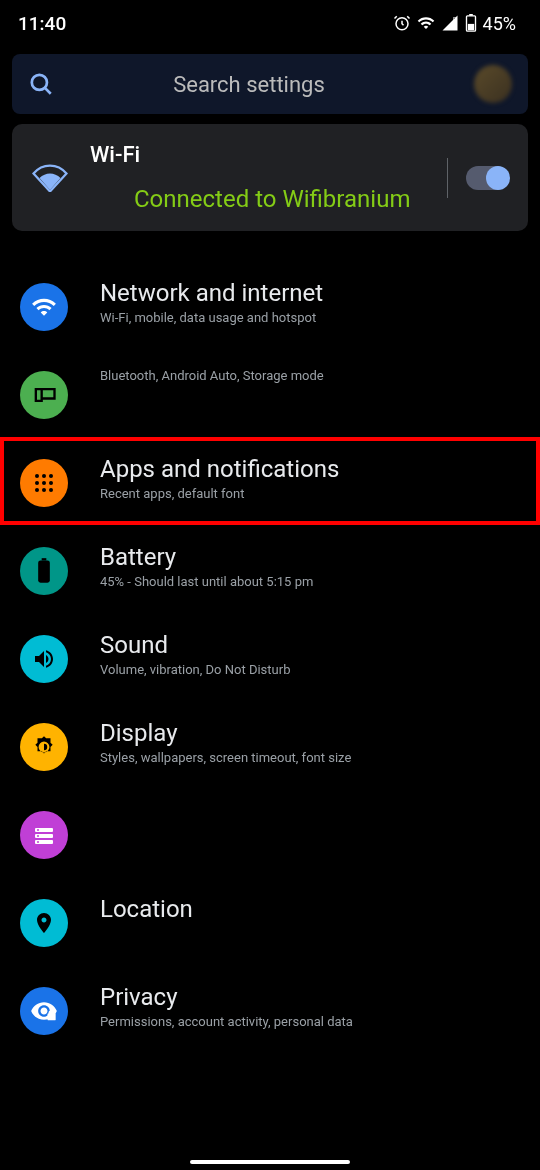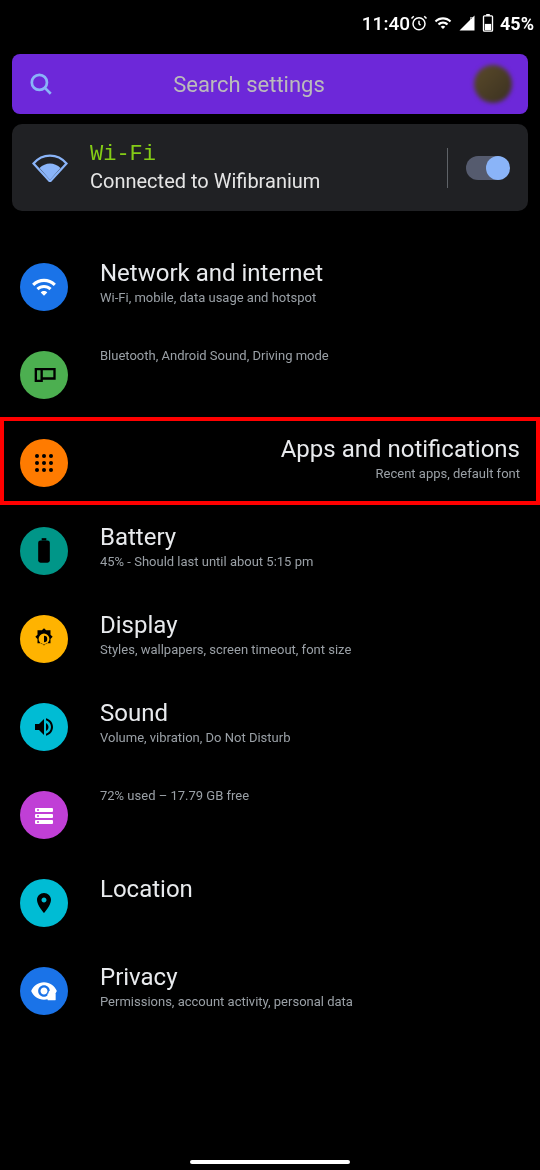--- a/index.html
+++ b/index.html
@@ -13,50 +13,50 @@
       width: 540px;
       height: 1170px;
       background: #000;
       color: #fff;
       overflow: hidden;
     }
     
     
     .status-bar {
       display: flex;
-      justify-content: flex-end;
-      align-items: center;
-      padding: 10px 6px 8px 18px;
+      justify-content: space-between;
+      align-items: center;
+      padding: 10px 24px 8px 18px;
       height: 44px;
     }
     
     .status-time {
       font-size: 19px;
       font-weight: 500;
     }
     
     .status-icons {
       display: flex;
       align-items: center;
       gap: 6px;
     }
     
     .status-icons span, .status-icons svg {
       color: #fff;
     }
     
     .battery-pct {
       font-size: 18px;
-      font-weight: 700;
+      font-weight: 400;
     }
     
     
     .search-bar {
       margin: 10px 12px;
-      background: #6d28d9;
+      background: #0f172a;
       border-radius: 8px;
       height: 60px;
       display: flex;
       align-items: center;
       padding: 0 16px;
     }
     
     .search-icon {
       color: #8ab4f8;
       flex-shrink: 0;
@@ -97,28 +97,28 @@
     }
     
     .wifi-text {
       flex: 1;
       margin-left: 18px;
     }
     
     .wifi-title {
       font-size: 22px;
       font-weight: 500;
+      color: #ffffff;
+      margin-bottom: 18px;
+    }
+    
+    .wifi-subtitle {
+      font-size: 24px;
       color: #84cc16;
-      margin-bottom: 2px;
-      font-family: Liberation Mono, monospace;
-    }
-    
-    .wifi-subtitle {
-      font-size: 20px;
-      color: #e5e5e5;
+      margin-left: 44px;
     }
     
     .wifi-divider {
       width: 1px;
       height: 40px;
       background: #5f6368;
       margin: 0 18px;
     }
     
     .toggle {
@@ -147,21 +147,20 @@
     .setting-item {
       display: flex;
       align-items: flex-start;
       padding: 18px 20px;
       position: relative;
     }
     
     .setting-item.highlighted {
       outline: 4px solid #ff0000;
       outline-offset: -4px;
-      text-align: right;
     }
     
     .icon-circle {
       width: 48px;
       height: 48px;
       border-radius: 50%;
       display: flex;
       align-items: center;
       justify-content: center;
       flex-shrink: 0;
@@ -262,21 +261,21 @@
         <div class="setting-subtitle">Wi-Fi, mobile, data usage and hotspot</div>
       </div>
     </div>
     <div class="setting-item">
       <div class="icon-circle" style="background: rgb(76, 175, 80);">
         <svg width="28" height="28" viewBox="0 0 24 24" fill="#000">
           <path d="M4 6h18v10H11v2H4V6zm2 2v8h3V8H6zm5 0v6h9V8h-9z"></path>
         </svg>
       </div>
       <div class="setting-text">
-        <div class="setting-subtitle">Bluetooth, Android Sound, Driving mode</div>
+        <div class="setting-subtitle">Bluetooth, Android Auto, Storage mode</div>
       </div>
     </div>
     <div class="setting-item highlighted">
       <div class="icon-circle" style="background: rgb(255, 123, 0);">
         <svg width="24" height="24" viewBox="0 0 24 24" fill="#000">
           <circle cx="5" cy="5" r="2"></circle>
           <circle cx="12" cy="5" r="2"></circle>
           <circle cx="19" cy="5" r="2"></circle>
           <circle cx="5" cy="12" r="2"></circle>
           <circle cx="12" cy="12" r="2"></circle>
@@ -297,54 +296,53 @@
           <rect x="4" y="0" width="4" height="2"></rect>
           <rect x="1" y="2" width="10" height="19" rx="2"></rect>
         </svg>
       </div>
       <div class="setting-text">
         <div class="setting-title">Battery</div>
         <div class="setting-subtitle">45% - Should last until about 5:15 pm</div>
       </div>
     </div>
     <div class="setting-item">
+      <div class="icon-circle" style="background: rgb(0, 188, 212);">
+        <svg width="24" height="24" viewBox="0 0 24 24" fill="#000">
+          <path d="M3 9v6h4l5 5V4L7 9H3zm13.5 3c0-1.77-1.02-3.29-2.5-4.03v8.05c1.48-.73 2.5-2.25 2.5-4.02zM14 3.23v2.06c2.89.86 5 3.54 5 6.71s-2.11 5.85-5 6.71v2.06c4.01-.91 7-4.49 7-8.77s-2.99-7.86-7-8.77z"></path>
+        </svg>
+      </div>
+      <div class="setting-text">
+        <div class="setting-title">Sound</div>
+        <div class="setting-subtitle">Volume, vibration, Do Not Disturb</div>
+      </div>
+    </div>
+    <div class="setting-item">
       <div class="icon-circle" style="background: rgb(255, 179, 0);">
         <svg width="26" height="26" viewBox="0 0 24 24" fill="#000">
           <path d="M12 2l2 2h4v4l2 2-2 2v4h-4l-2 2-2-2H6v-4l-2-2 2-2V4h4l2-2zm0 5a5 5 0 100 10 5 5 0 000-10zm0 2v6a3 3 0 000-6z"></path>
         </svg>
       </div>
       <div class="setting-text">
         <div class="setting-title">Display</div>
         <div class="setting-subtitle">Styles, wallpapers, screen timeout, font size</div>
-      </div>
-    </div>
-    <div class="setting-item">
-      <div class="icon-circle" style="background: rgb(0, 188, 212);">
-        <svg width="24" height="24" viewBox="0 0 24 24" fill="#000">
-          <path d="M3 9v6h4l5 5V4L7 9H3zm13.5 3c0-1.77-1.02-3.29-2.5-4.03v8.05c1.48-.73 2.5-2.25 2.5-4.02zM14 3.23v2.06c2.89.86 5 3.54 5 6.71s-2.11 5.85-5 6.71v2.06c4.01-.91 7-4.49 7-8.77s-2.99-7.86-7-8.77z"></path>
-        </svg>
-      </div>
-      <div class="setting-text">
-        <div class="setting-title">Sound</div>
-        <div class="setting-subtitle">Volume, vibration, Do Not Disturb</div>
       </div>
     </div>
     <div class="setting-item">
       <div class="icon-circle" style="background: rgb(192, 63, 214);">
         <svg width="24" height="24" viewBox="0 0 24 24" fill="#fff">
           <rect x="3" y="5" width="18" height="4" rx="1"></rect>
           <rect x="3" y="11" width="18" height="4" rx="1"></rect>
           <rect x="3" y="17" width="18" height="4" rx="1"></rect>
           <circle cx="6" cy="7" r="1" fill="#c03fd6"></circle>
           <circle cx="6" cy="13" r="1" fill="#c03fd6"></circle>
           <circle cx="6" cy="19" r="1" fill="#c03fd6"></circle>
         </svg>
       </div>
       <div class="setting-text">
-        <div class="setting-subtitle">72% used – 17.79 GB free</div>
       </div>
     </div>
     <div class="setting-item">
       <div class="icon-circle" style="background: rgb(0, 188, 212);">
         <svg width="24" height="24" viewBox="0 0 24 24" fill="#000">
           <path d="M12 2C8.13 2 5 5.13 5 9c0 5.25 7 13 7 13s7-7.75 7-13c0-3.87-3.13-7-7-7zm0 9.5c-1.38 0-2.5-1.12-2.5-2.5s1.12-2.5 2.5-2.5 2.5 1.12 2.5 2.5-1.12 2.5-2.5 2.5z"></path>
         </svg>
       </div>
       <div class="setting-text">
         <div class="setting-title">Location</div>

